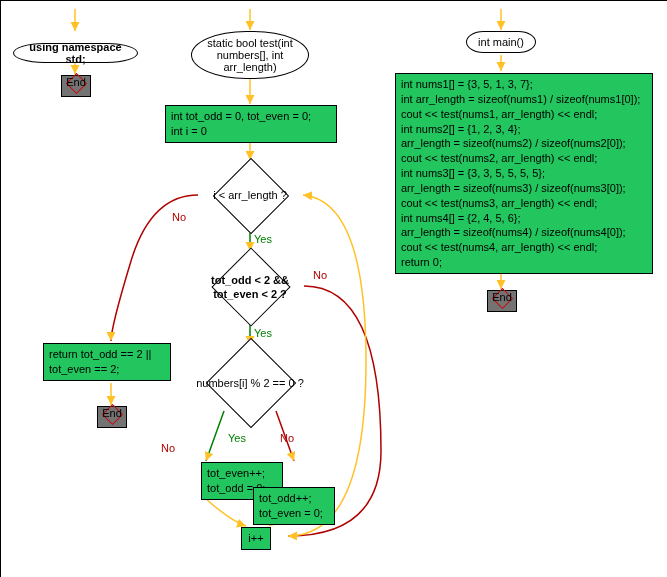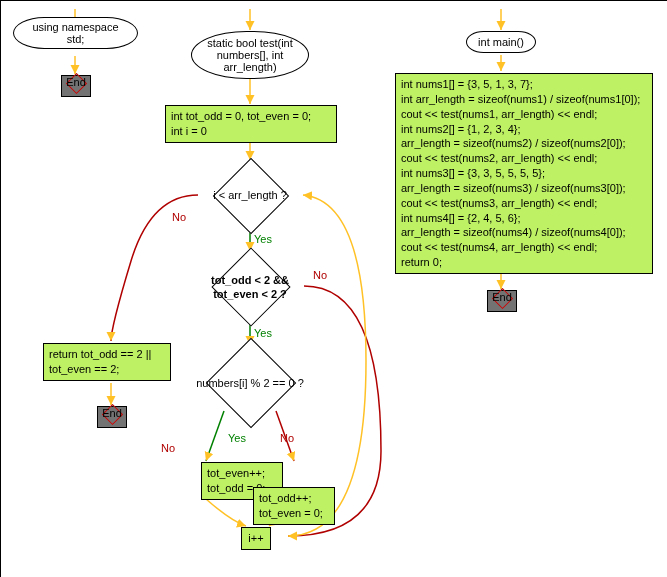--- a/index.html
+++ b/index.html
@@ -24,21 +24,21 @@
     border-radius: 50% / 100%;
     background: #fff;
     display: flex;
     align-items: center;
     justify-content: center;
     text-align: center;
     padding: 4px 10px;
   }
   .rect {
     border: 1px solid #000;
-    background: #bef264;
+    background: #22c55e;
     padding: 3px 5px;
     line-height: 1.35;
   }
   .diamond {
     position: absolute;
     transform: rotate(45deg);
     border: 1px solid #000;
     background: #fff;
   }
   .diamond-text {
@@ -119,21 +119,21 @@
 
   <path d="M287 535 Q365 535 365 360 Q365 200 302 194" stroke="#FFC125" stroke-width="1.5" fill="none" marker-end="url(#arr)"></path>
 
   <line x1="110" y1="382" x2="110" y2="404" stroke="#FFC125" stroke-width="1.5" marker-end="url(#arr)"></line>
 
   <line x1="500" y1="8" x2="500" y2="29" stroke="#FFC125" stroke-width="1.5" marker-end="url(#arr)"></line>
   <line x1="500" y1="54" x2="500" y2="70" stroke="#FFC125" stroke-width="1.5" marker-end="url(#arr)"></line>
   <line x1="500" y1="268" x2="500" y2="288" stroke="#FFC125" stroke-width="1.5" marker-end="url(#arr)"></line>
 </svg>
 
-<div class="node start-end" style="left:12px; top:16px; width:125px; height:32px;">using namespace std;</div>
+<div class="node start-end" style="left:12px; top:42px; width:125px; height:20px;font-weight:bold;">using namespace std;</div>
 
 <div class="end-glyph" style="left:60px; top:74px; width:28px; height:20px;">
   <div class="sq" style="width:13px; height:13px;"></div>
   <div class="sq" style="width:13px; height:13px; border-color:#c00;"></div>
   <div class="tx">End</div>
 </div>
 
 <div class="node start-end" style="left:190px; top:30px; width:118px; height:48px; border-radius:60px/26px;">static bool test(int numbers[], int arr_length)</div>
 
 <div class="node rect" style="left:164px; top:104px; width:172px; white-space:pre-line;">int tot_odd = 0, tot_even = 0;

